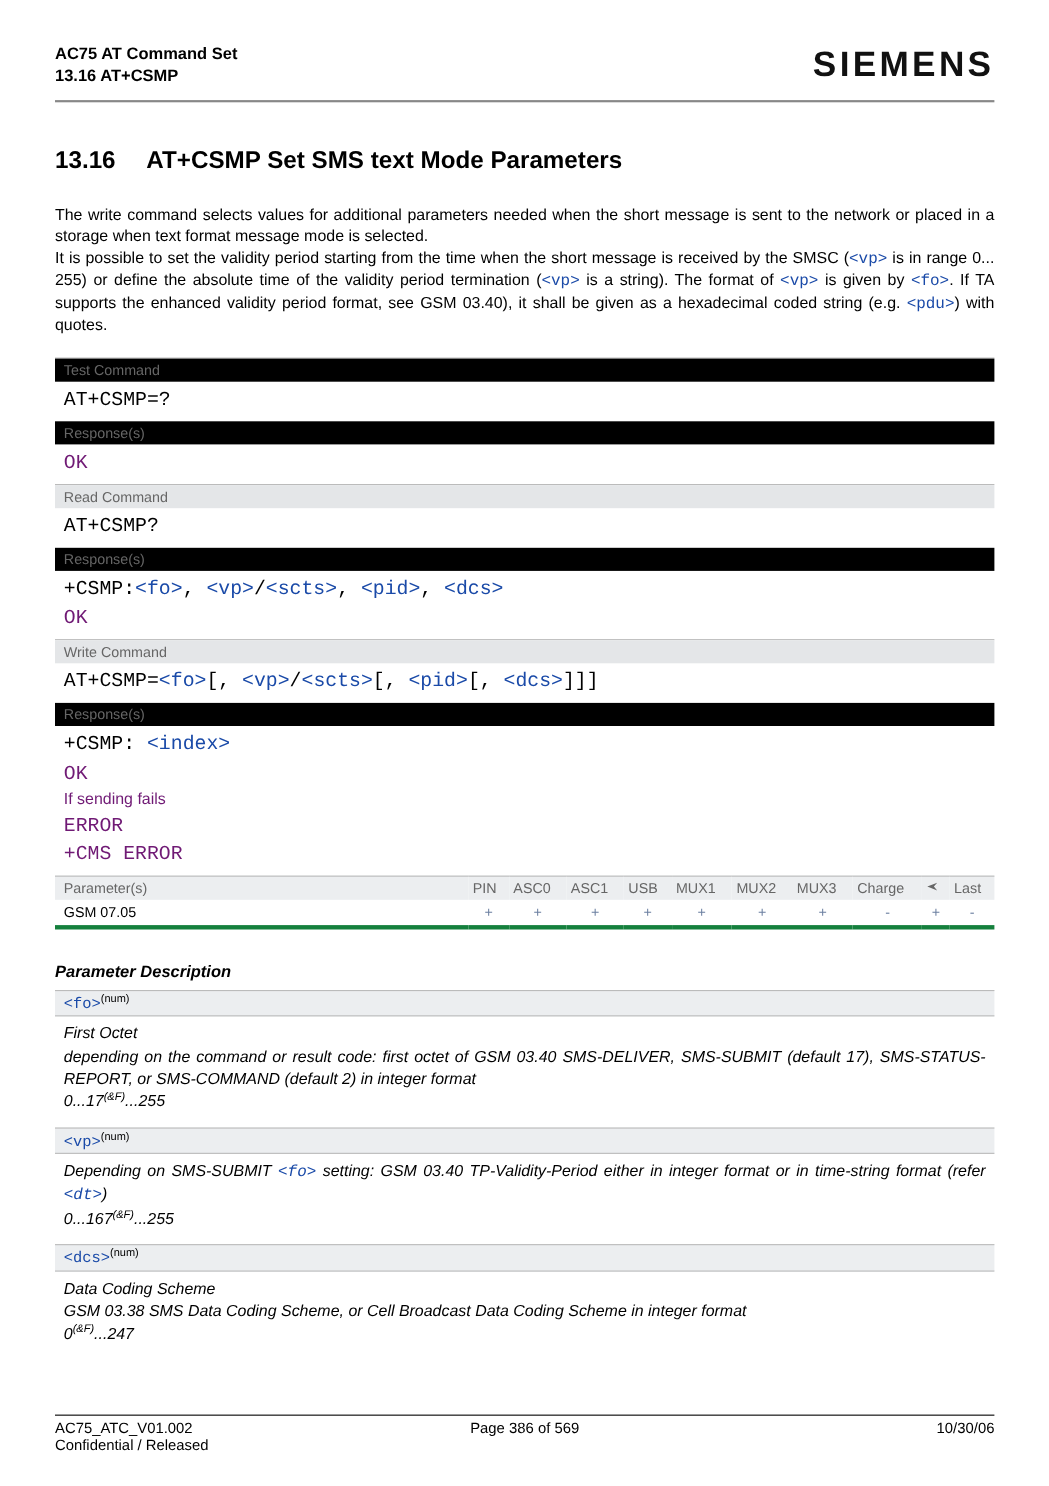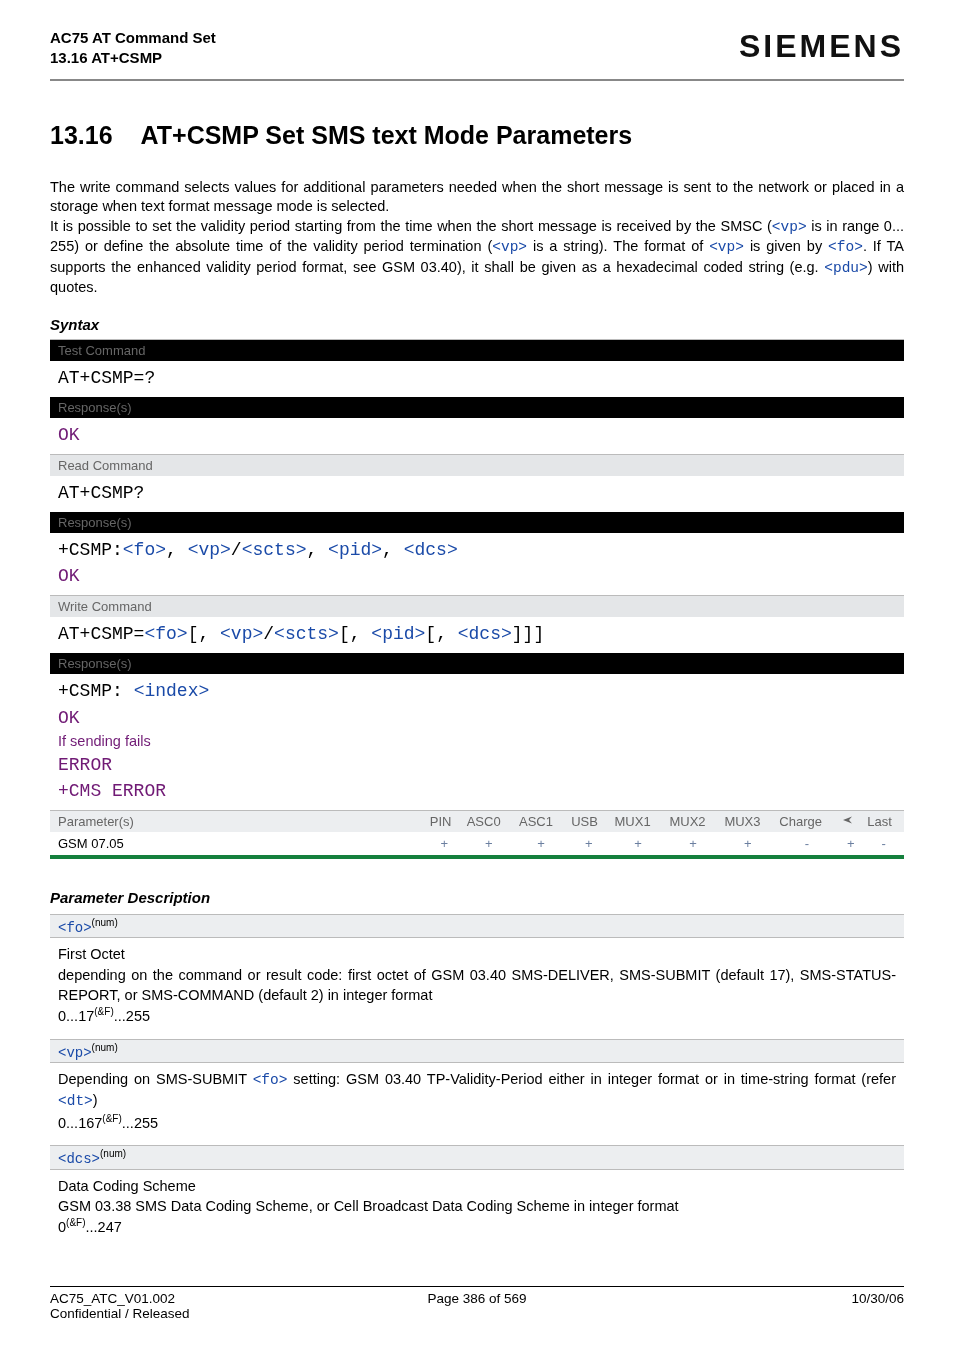--- a/index.html
+++ b/index.html
@@ -1,41 +1,41 @@
 <!DOCTYPE html>
 <html><head>
 <meta charset="utf-8">
 <style>
   * { box-sizing: border-box; margin: 0; padding: 0; }
   html, body { width: 954px; background: #fff; font-family: Arial, Helvetica, sans-serif; color: #000; }
-  .page { padding: 28px 50px 30px 50px; position: relative; min-height: 1351px; }
+  .page { padding: 40px 50px 30px 50px; position: relative; min-height: 1351px; }
   .header { display: flex; justify-content: space-between; align-items: flex-start; border-bottom: 2px solid #888; padding-bottom: 10px; margin-bottom: 40px; }
   .header-left { font-size: 15px; line-height: 1.35; }
   .header-left .doc-title { font-weight: bold; }
   .header-left .doc-sub { font-weight: bold; }
   .header-right { font-family: Arial, sans-serif; font-weight: 900; font-size: 32px; letter-spacing: 3px; color: #111; }
-  h1.section { font-size: 25px; font-weight: bold; margin-bottom: 28px; }
+  h1.section { font-size: 22px; font-weight: bold; margin-bottom: 28px; }
   h1.section .secno { display:inline-block; margin-right: 28px; }
   p.intro { font-size: 14.5px; line-height: 1.35; text-align: justify; margin-bottom: 18px; }
   .subhead { font-style: italic; font-weight: bold; font-size: 15px; margin: 10px 0 6px 0; }
   .box { border-top: 1px solid #bbb; background: #fff; }
   .box .bar { background: #000000; padding: 3px 8px; font-size: 13px; color: #666; }
   .box .bar.dark { background: #e4e6e8; }
   .box .content { padding: 4px 8px 6px 8px; font-size: 14px; line-height: 1.45; }
   .box .content .cmdline { font-family: "Courier New", monospace; font-size: 18px; }
   .box .content .resp-plain { color:#701a75; }
   table.refs { width: 100%; border-collapse: collapse; font-size: 13px; border-top:1px solid #bbb; }
   table.refs th { background: #eceef0; color:#666; font-weight: normal; padding: 3px 4px; text-align: left; white-space: nowrap; border-top:1px solid #bbb; }
   table.refs th.left { text-align: left; padding-left: 8px; }
   table.refs td { padding: 4px 4px; text-align: center; color:#6b7fa0; border-bottom:4px solid #15803d; }
   table.refs td.left { text-align: left; padding-left: 8px; color:#000; }
   .arrow-ico { display:inline-block; width:12px; height:12px; }
   .param-head { font-style: italic; font-weight: bold; font-size: 15px; margin: 30px 0 6px 0; }
   .param-name-bar { background: #eceef0; padding: 2px 8px; font-size: 14px; border-top:1px solid #bbb; border-bottom:1px solid #bbb; margin-top:8px;}
-  .param-body { padding: 6px 8px 4px 8px; font-size: 14.5px; line-height: 1.4; text-align: justify; }
+  .param-body { padding: 6px 8px 4px 8px; font-size: 14.5px; line-height: 1.4; text-align: justify; font-style: italic; }
   .sup { font-size: 10px; vertical-align: super; }
   .footer { position: absolute; left: 50px; right: 50px; bottom: 30px; border-top: 1px solid #000; padding-top: 4px; display:flex; justify-content: space-between; font-size: 13.5px; }
   .footer .mid { text-align:center; flex:1; }
   .footer .l { text-align:left; flex:1; }
   .footer .r { text-align:right; flex:1; }
   .link { color:#1a4aa8; font-family:"Courier New", monospace; }
   .plus { color:#6b7fa0; font-weight: normal; }
   .minus { color:#6b7fa0; font-weight: normal; }
 </style>
 </head>
@@ -53,21 +53,20 @@
 
   <h1 class="section">
     <span class="secno">13.16</span><span>AT+CSMP   Set SMS text Mode Parameters</span>
   </h1>
 
   <p class="intro">
     <span>The write command selects values for additional parameters needed when the short message is sent to the network or placed in a storage when text format message mode is selected.</span><br>
     <span>It is possible to set the validity period starting from the time when the short message is received by the SMSC (</span><span class="link">&lt;vp&gt;</span><span> is in range 0... 255) or define the absolute time of the validity period termination (</span><span class="link">&lt;vp&gt;</span><span> is a string). The format of </span><span class="link">&lt;vp&gt;</span><span> is given by </span><span class="link">&lt;fo&gt;</span><span>. If TA supports the enhanced validity period format, see GSM 03.40), it shall be given as a hexadecimal coded string (e.g. </span><span class="link">&lt;pdu&gt;</span><span>) with quotes.</span>
   </p>
 
-  <div class="subhead">Syntax</div>
 
   <div class="box">
     <div class="bar">Test Command</div>
     <div class="content">
       <div class="cmdline">AT+CSMP=?</div>
     </div>
     <div class="bar">Response(s)</div>
     <div class="content">
       <div class="cmdline resp-plain">OK</div>
     </div>

